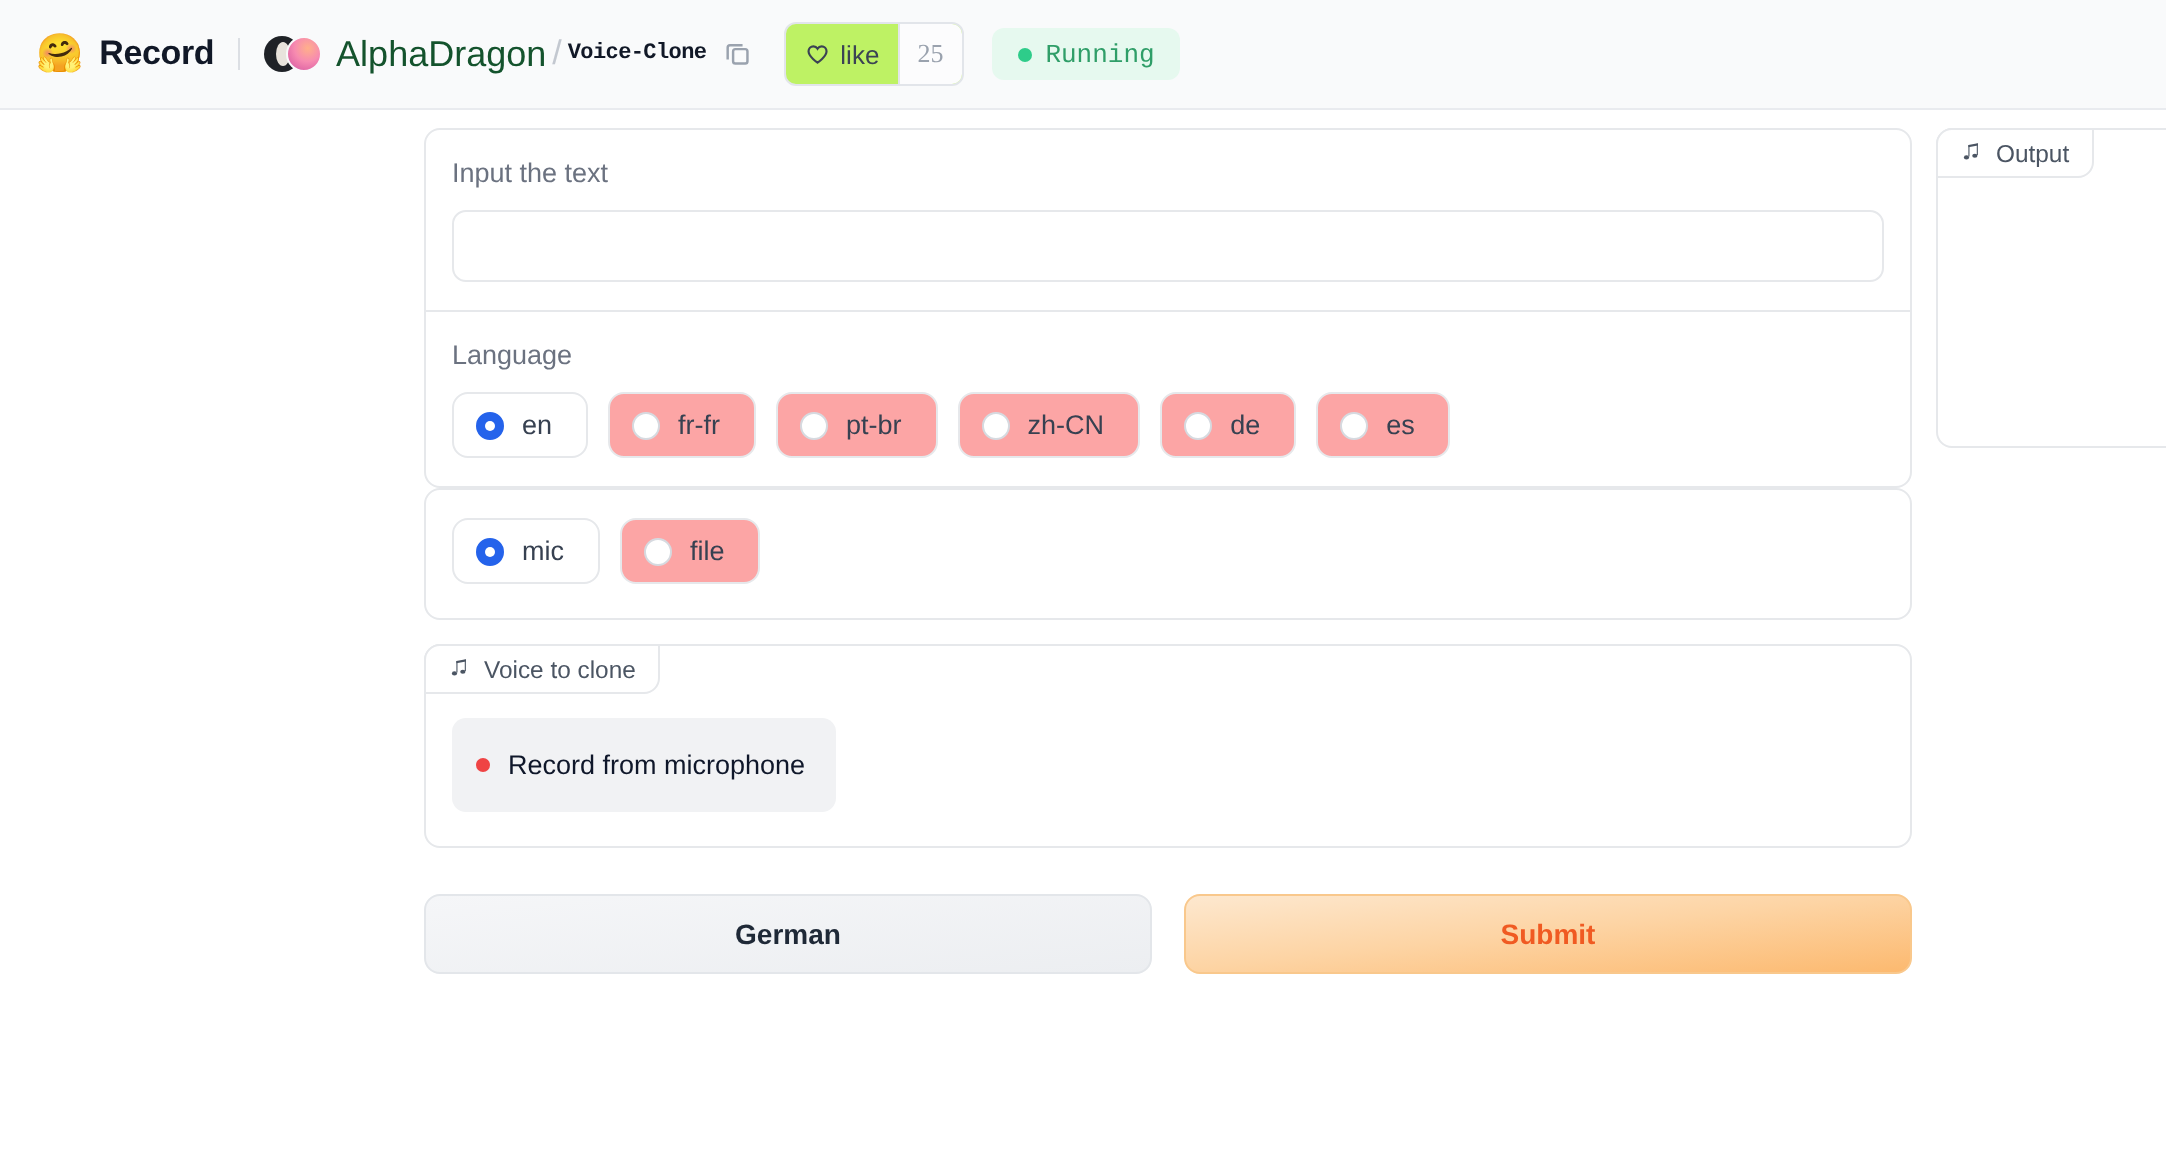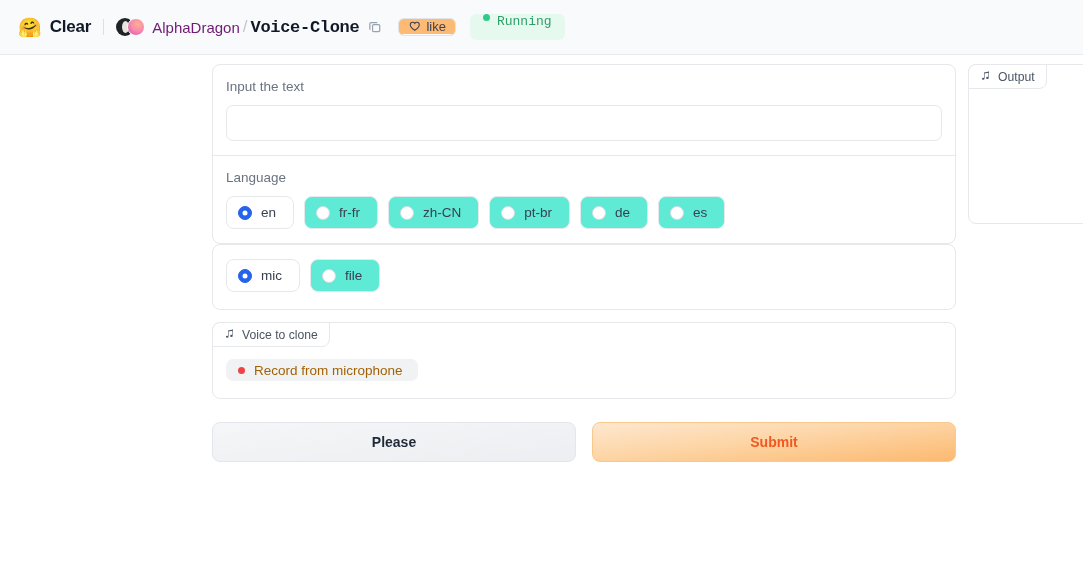--- a/index.html
+++ b/index.html
@@ -56,52 +56,51 @@
     border-radius: 50%;
     background: #e8e3dc;
   }
   .avatar-b {
     position: absolute; left: 11px; top: 0;
     width: 18px; height: 18px; border-radius: 50%;
     background: radial-gradient(circle at 62% 32%, #ffb08a 0%, #f78bb0 45%, #e56fa8 72%, #c75fb5 100%);
     border: 1.5px solid #f9fafb;
   }
   .owner-name {
-    font-size: 15px;
-    color: #701a75;
+    font-size: 18px;
+    color: #14532d;
     font-weight: 400;
   }
   .path-slash {
     font-size: 17px;
     color: #c3c8d0;
     margin: 0 3px;
   }
   .repo-name {
-    font-size: 17px;
+    font-size: 11px;
     font-weight: 700;
     color: #111827;
     font-family: "Liberation Mono", "DejaVu Sans Mono", monospace;
     letter-spacing: -0.3px;
   }
   .copy-icon-btn {
     margin-left: 9px;
     display: inline-flex;
     align-items: center;
     color: #9aa2ae;
   }
   .like-group {
     display: inline-flex;
     align-items: stretch;
     margin-left: 16px;
     border: 1px solid #e2e5ea;
     border-radius: 6px;
-    background: #fdba74;
+    background: #bef264;
     overflow: hidden;
-    height: 18px;
-    flex-direction: column;
+    height: 32px;
   }
   .like-btn {
     display: inline-flex;
     align-items: center;
     gap: 5px;
     padding: 0 9px;
     font-size: 13px;
     color: #3b4354;
   }
   .like-count {
@@ -109,20 +108,21 @@
     align-items: center;
     padding: 0 9px;
     font-size: 13px;
     color: #9aa2ae;
     border-left: 1px solid #e2e5ea;
     background: #fcfcfd;
     font-family: Liberation Serif, serif;
   }
   .status-badge {
     display: inline-flex;
+    align-items: center;
     gap: 7px;
     margin-left: 14px;
     height: 26px;
     padding: 0 13px;
     border-radius: 6px;
     background: #e6f9ef;
     color: #2f9e68;
     font-size: 13px;
     font-family: "Liberation Mono", "DejaVu Sans Mono", monospace;
   }
@@ -176,21 +176,21 @@
     flex-wrap: wrap;
   }
   .radio-chip {
     display: inline-flex;
     align-items: center;
     gap: 9px;
     height: 33px;
     padding: 0 17px 0 11px;
     border: 1px solid #e6e8eb;
     border-radius: 8px;
-    background: #5eead4;
+    background: #fca5a5;
     font-size: 13.5px;
     color: #374151;
     cursor: pointer;
   }
   .radio-chip.selected { background: #ffffff; }
   .radio-dot {
     width: 14px; height: 14px;
     border-radius: 50%;
     border: 1px solid #d6dae0;
     background: #ffffff;
@@ -240,27 +240,27 @@
     color: #4b5563;
     text-align: right;
   }
   .audio-inner {
     padding: 36px 13px 17px 13px;
   }
   .record-btn {
     display: inline-flex;
     align-items: center;
     gap: 9px;
-    height: 22px;
+    height: 47px;
     padding: 0 15px 0 12px;
     border-radius: 7px;
     background: #f1f2f4;
     border: none;
     font-size: 13.5px;
-    color: #a16207;
+    color: #0f172a;
     cursor: pointer;
     font-family: "Liberation Sans", sans-serif;
   }
   .rec-dot {
     width: 7px; height: 7px; border-radius: 50%;
     background: #ef4444;
     display: inline-block;
   }
 
   .action-row {
@@ -300,21 +300,21 @@
     background: #ffffff;
   }
 
   .icon-note { display: inline-flex; }
 </style>
 </head>
 <body>
 
 <div class="hf-header">
   <span class="hf-logo">🤗</span>
-  <span class="hf-spaces">Clear</span>
+  <span class="hf-spaces">Record</span>
   <span class="hf-sep-bar"></span>
 
   <span class="avatars">
     <span class="avatar-a"></span>
     <span class="avatar-b"></span>
   </span>
 
   <span class="owner-name">AlphaDragon</span>
   <span class="path-slash">/</span>
   <span class="repo-name">Voice-Clone</span>
@@ -358,25 +358,25 @@
           <label class="radio-chip selected">
             <span class="radio-dot"></span>
             <span>en</span>
           </label>
           <label class="radio-chip">
             <span class="radio-dot"></span>
             <span>fr-fr</span>
           </label>
           <label class="radio-chip">
             <span class="radio-dot"></span>
+            <span>pt-br</span>
+          </label>
+          <label class="radio-chip">
+            <span class="radio-dot"></span>
             <span>zh-CN</span>
-          </label>
-          <label class="radio-chip">
-            <span class="radio-dot"></span>
-            <span>pt-br</span>
           </label>
           <label class="radio-chip">
             <span class="radio-dot"></span>
             <span>de</span>
           </label>
           <label class="radio-chip">
             <span class="radio-dot"></span>
             <span>es</span>
           </label>
         </div>
@@ -414,21 +414,21 @@
       </span>
       <div class="audio-inner">
         <button class="record-btn">
           <span class="rec-dot"></span>
           <span>Record from microphone</span>
         </button>
       </div>
     </div>
 
     <div class="action-row">
-      <button class="btn-clear">Please</button>
+      <button class="btn-clear">German</button>
       <button class="btn-submit">Submit</button>
     </div>
 
   </div>
 
   <div class="output-panel">
     <span class="tab-label">
       <span class="icon-note">
         <svg width="11" height="11" viewBox="0 0 16 16" fill="currentColor">
           <path d="M6.1 2.2 13.0 0.9 V2.5 L6.1 3.8 Z"></path>

